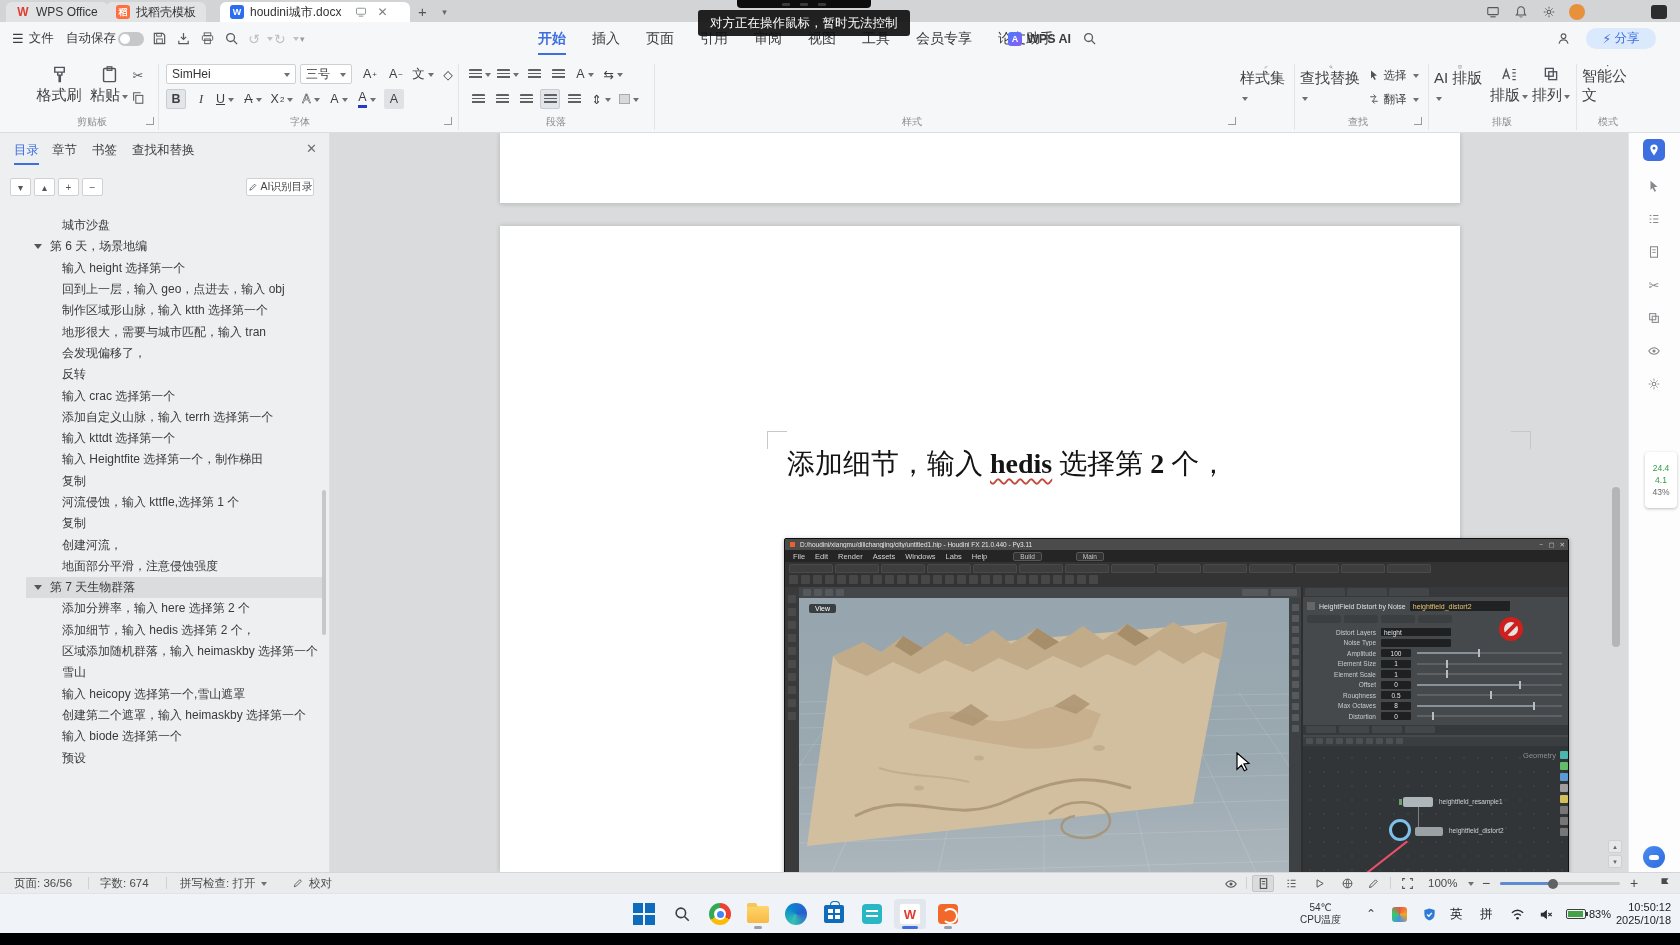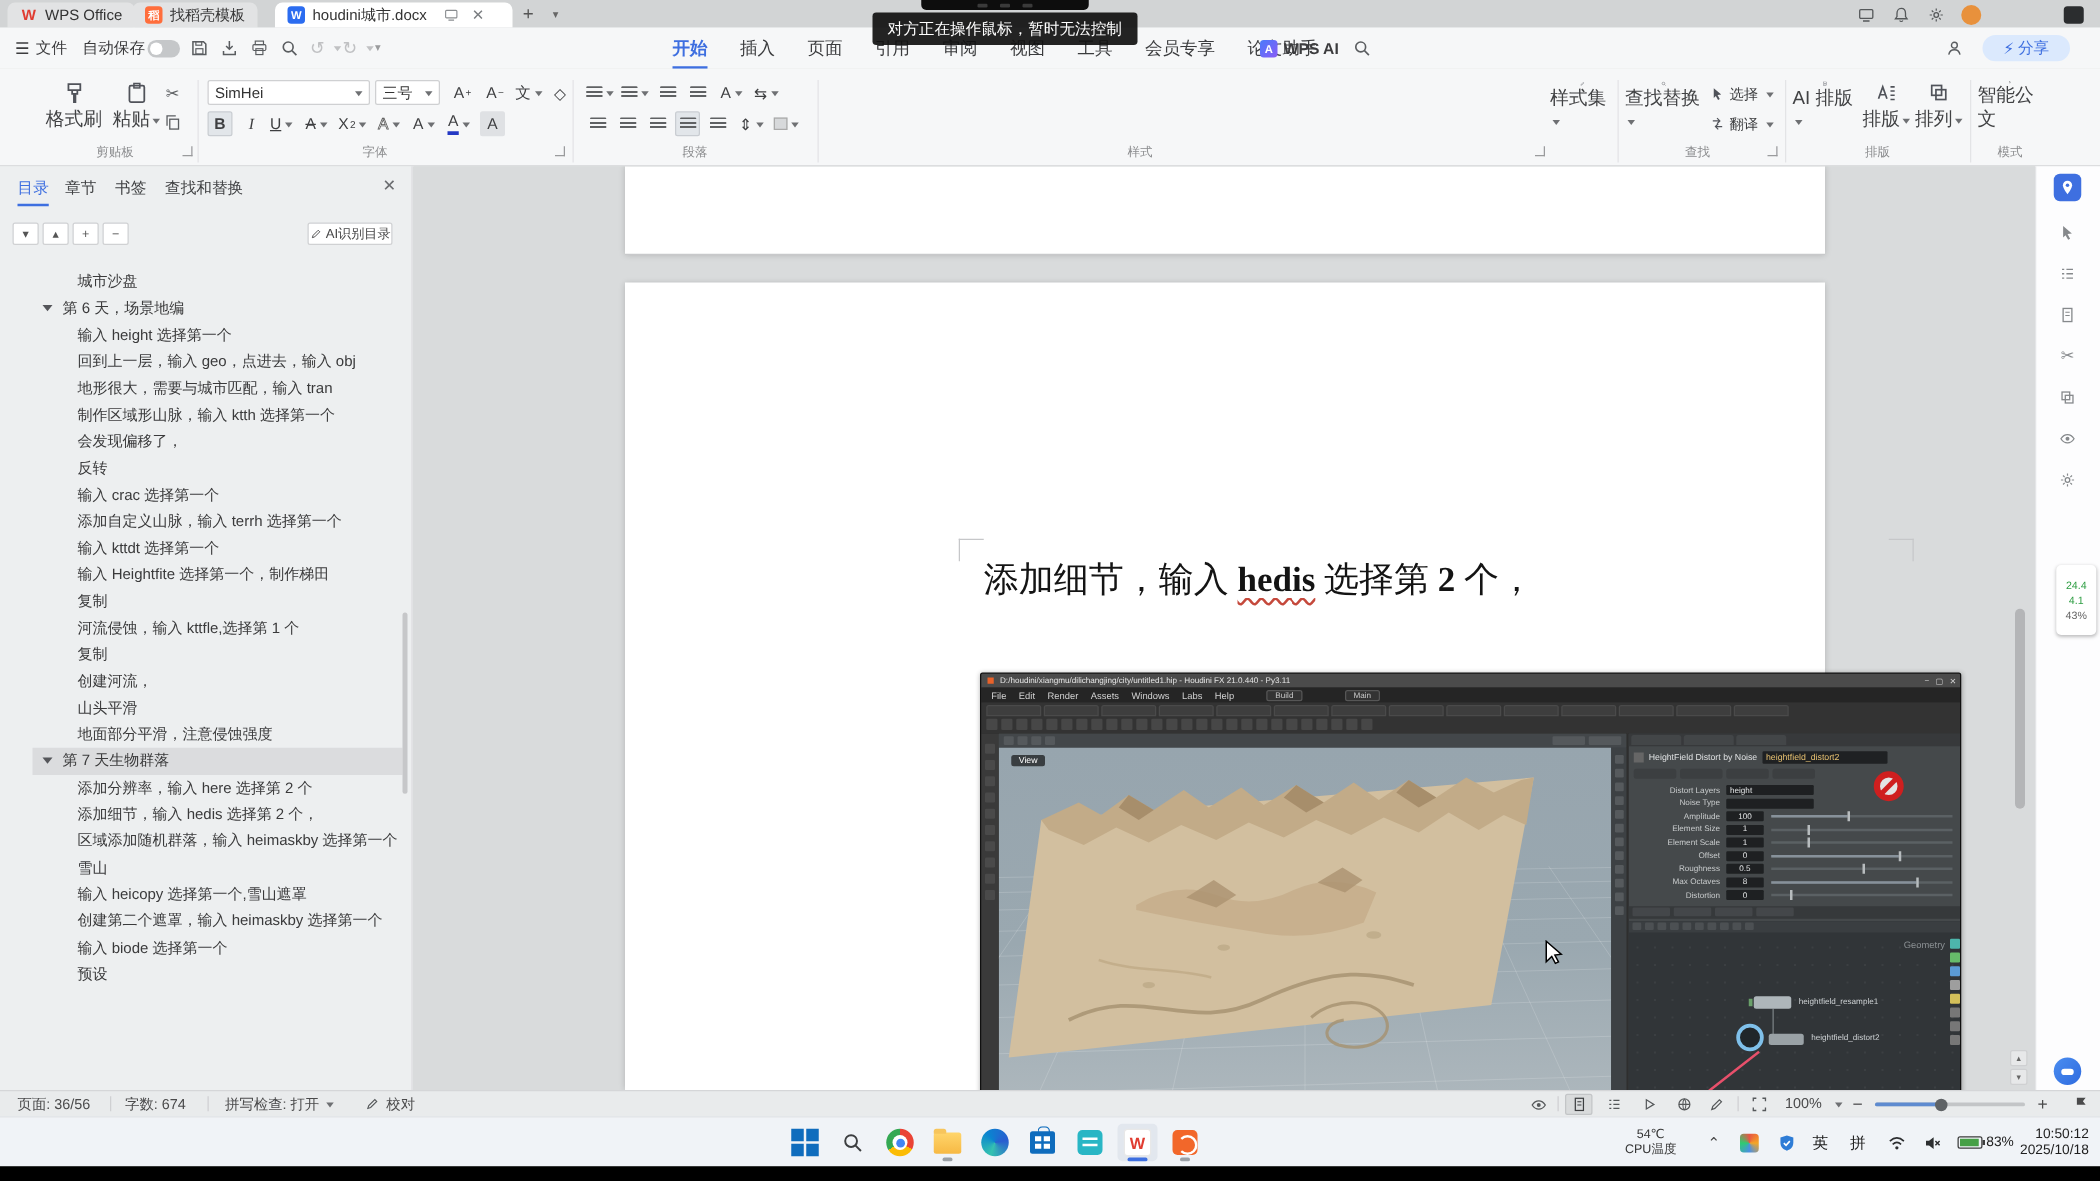--- a/index.html
+++ b/index.html
@@ -592,26 +592,26 @@
           <i class="tri"></i>
           <span>第 6 天，场景地编</span>
         </div>
       <div class="ti l2">
           <span>输入 height 选择第一个</span>
         </div>
       <div class="ti l2">
           <span>回到上一层，输入 geo，点进去，输入 obj</span>
         </div>
       <div class="ti l2">
+          <span>制作区域形山脉，输入 ktth 选择第一个</span>
+        </div>
+      <div class="ti l2">
           <span>地形很大，需要与城市匹配，输入 tran</span>
         </div>
       <div class="ti l2">
-          <span>制作区域形山脉，输入 ktth 选择第一个</span>
-        </div>
-      <div class="ti l2">
           <span>会发现偏移了，</span>
         </div>
       <div class="ti l2">
           <span>反转</span>
         </div>
       <div class="ti l2">
           <span>输入 crac 选择第一个</span>
         </div>
       <div class="ti l2">
           <span>添加自定义山脉，输入 terrh 选择第一个</span>
@@ -626,23 +626,20 @@
           <span>复制</span>
         </div>
       <div class="ti l2">
           <span>河流侵蚀，输入 kttfle,选择第 1 个</span>
         </div>
       <div class="ti l2">
           <span>复制</span>
         </div>
       <div class="ti l2">
           <span>创建河流，</span>
-        </div>
-      <div class="ti l2">
-          <span>山头平滑</span>
         </div>
       <div class="ti l2">
           <span>地面部分平滑，注意侵蚀强度</span>
         </div>
       <div class="ti l1 sel">
           <i class="tri"></i>
           <span>第 7 天生物群落</span>
         </div>
       <div class="ti l2">
           <span>添加分辨率，输入 here 选择第 2 个</span>

